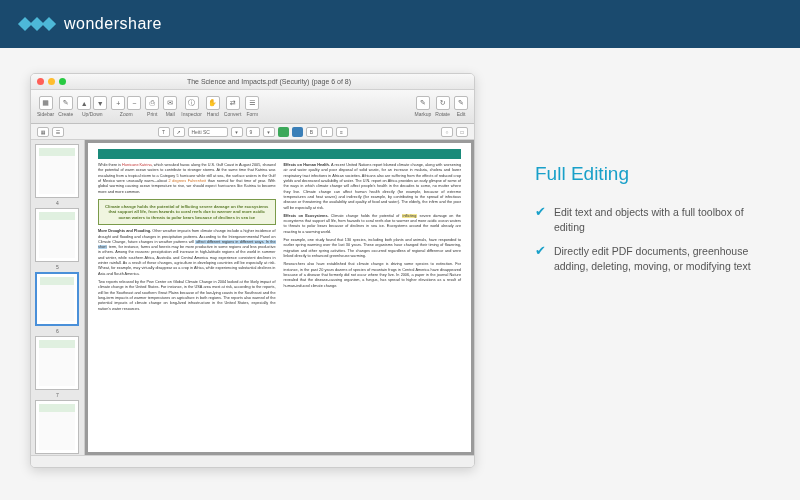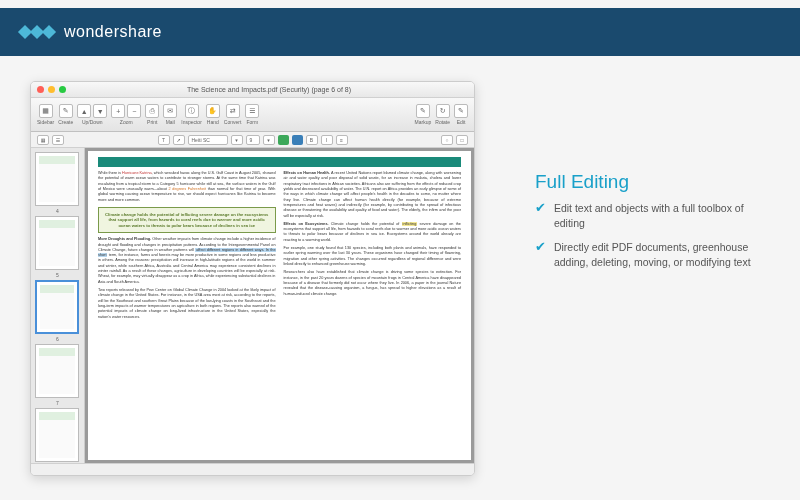--- a/index.html
+++ b/index.html
@@ -1,18 +1,18 @@
 <!DOCTYPE html>
 <html><head>
 <meta charset="utf-8">
 <style>
   * { margin: 0; padding: 0; box-sizing: border-box; }
   body { font-family: -apple-system, Helvetica, Arial, sans-serif; width: 800px; height: 500px; background: #f5f5f5; overflow: hidden; }
   
-  .top-bar { height: 48px; background: #1a4a6e; display: flex; align-items: center; padding: 0 20px; gap: 10px; margin-top: 8px; }
+  .top-bar { height: 48px; background: #1a4a6e; display: flex; align-items: center; padding: 0 20px; gap: 10px; }
   .logo-icon { display: flex; gap: 2px; }
   .logo-sq { width: 10px; height: 10px; background: #4db8d8; transform: rotate(45deg); }
   .brand { color: #fff; font-size: 16px; font-weight: 500; letter-spacing: 0.5px; }
   
   .main-area { display: flex; padding: 25px 30px; gap: 60px; height: calc(500px - 48px); }
   
   .app-window { width: 445px; height: 395px; background: #f0f0f0; border: 1px solid #ccc; border-radius: 5px; box-shadow: 0 3px 12px rgba(0,0,0,0.15); display: flex; flex-direction: column; overflow: hidden; font-size: 6px; }
   .titlebar { height: 16px; background: linear-gradient(#f8f8f8, #e8e8e8); border-bottom: 1px solid #d0d0d0; display: flex; align-items: center; padding: 0 6px; gap: 4px; }
   .tl-dot { width: 7px; height: 7px; border-radius: 50%; }
   .tl-red { background: #ff5f57; }
@@ -50,21 +50,21 @@
   .hl-orange { color: #d07020; }
   .hl-blue { background: #b8d8f0; padding: 0 1px; }
   .hl-yellow { background: #f5e890; padding: 0 1px; }
   .para { margin-bottom: 3px; text-align: justify; }
   .callout { border: 1px solid #7a9a4a; background: #f0f5e0; padding: 4px; margin: 4px 0; color: #5a7a2a; font-weight: bold; text-align: center; font-size: 4.2px; line-height: 1.3; }
   .boldh { font-weight: bold; }
   
   .statusbar { height: 12px; background: #f0f0f0; border-top: 1px solid #d0d0d0; }
   
   .info-panel { flex: 1; padding-top: 90px; }
-  .info-title { font-size: 19px; color: #19a0c9; font-weight: 400; margin-bottom: 8px; }
+  .info-title { font-size: 19px; color: #19a0c9; font-weight: 400; margin-bottom: 20px; }
   .feat { display: flex; gap: 8px; margin-bottom: 10px; font-size: 10.5px; color: #555; line-height: 1.4; }
   .check { color: #19a0c9; font-size: 13px; flex-shrink: 0; line-height: 1.1; }
 </style>
 </head>
 <body>
 
 <div class="top-bar">
   <div class="logo-icon">
     <div class="logo-sq"></div>
       <div class="logo-sq"></div>

